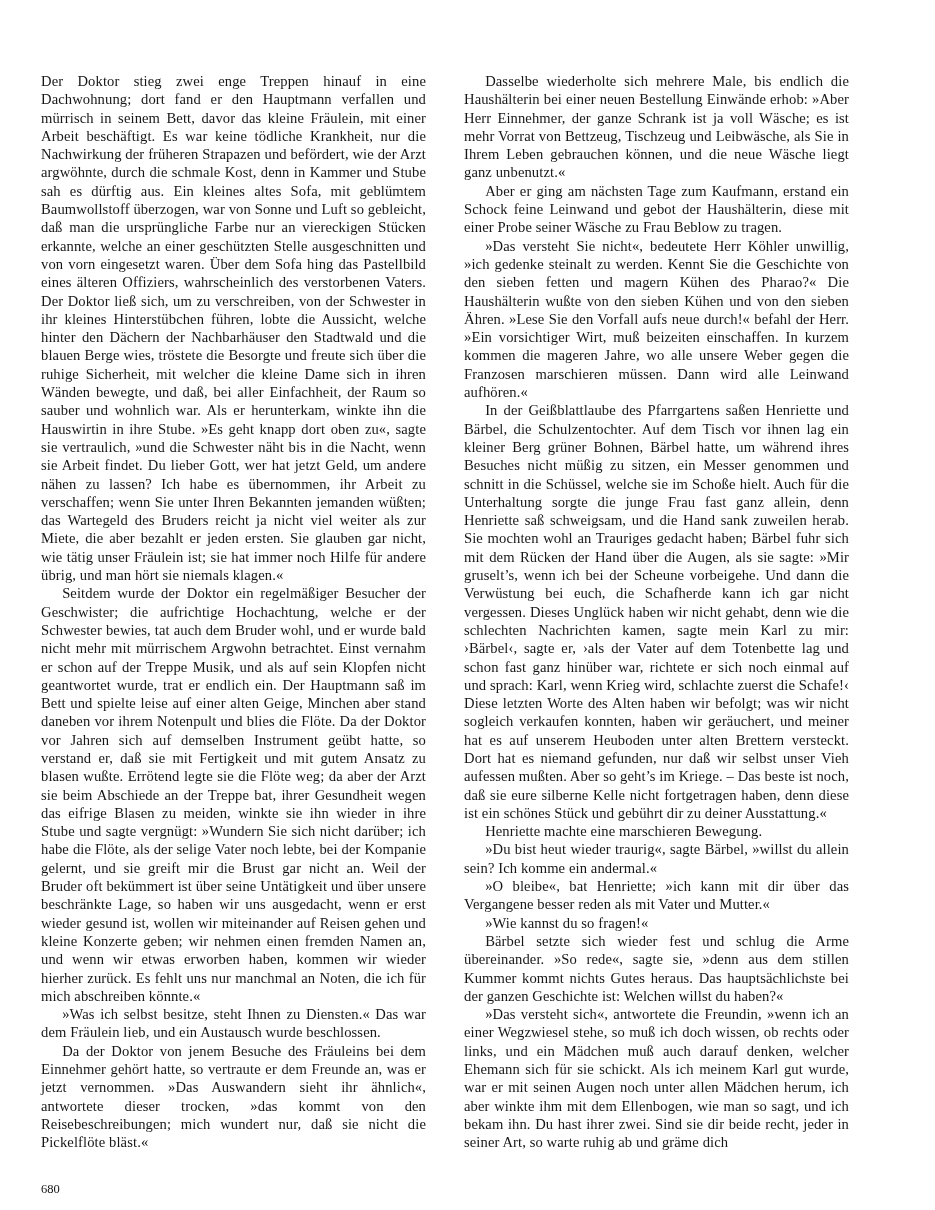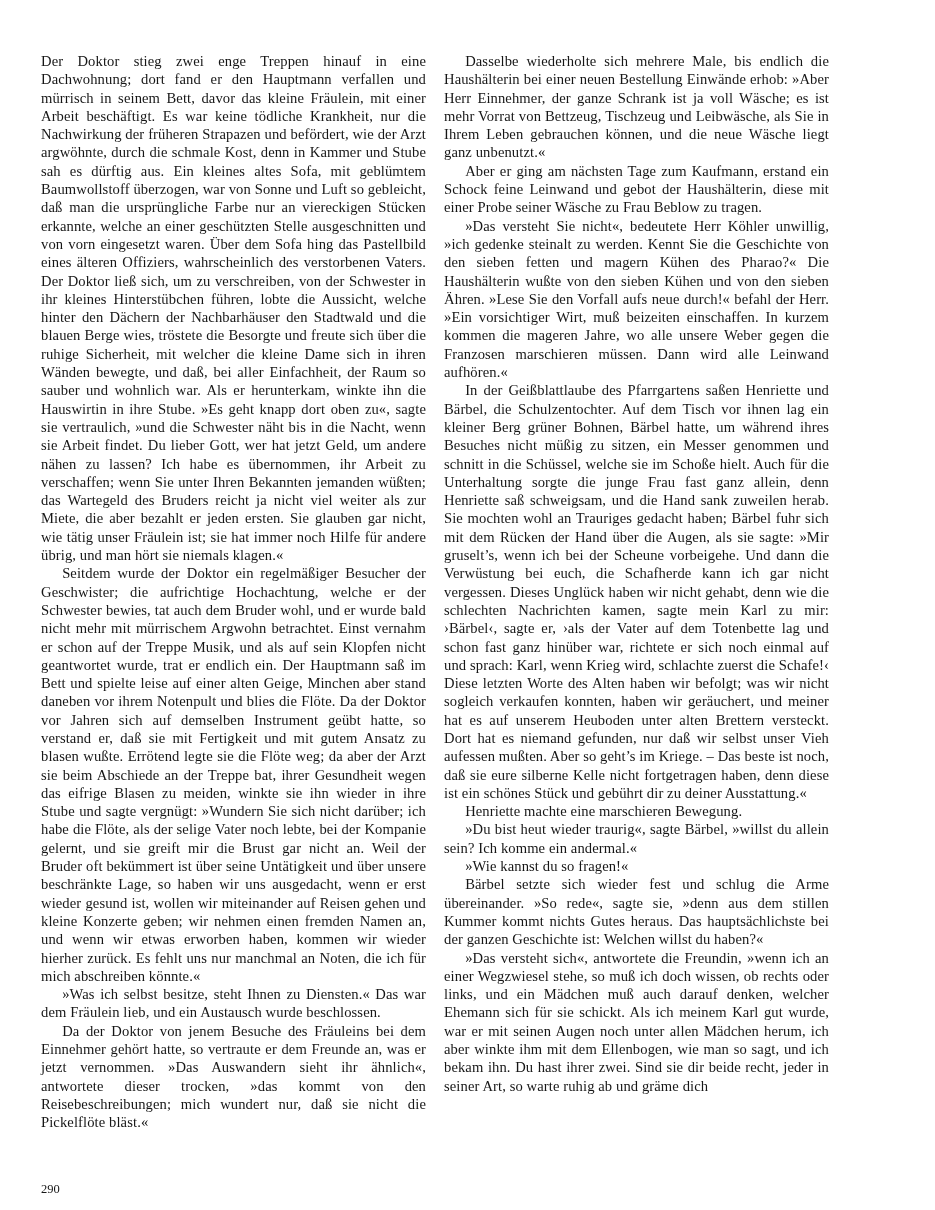--- a/index.html
+++ b/index.html
@@ -13,21 +13,22 @@
     height: 1210px;
     background: #ffffff;
     box-sizing: border-box;
     padding: 52px 90px 0 41px;
     font-family: "Liberation Serif", "DejaVu Serif", serif;
     color: #161616;
     overflow: hidden;
   }
   .columns {
     display: flex;
-    gap: 18px;
+    gap: 38px;
+    margin-top: 20px;
   }
   .column {
     flex: 0 0 385px;
     width: 385px;
   }
   .column p {
     margin: 0;
     font-size: 14.6px;
     line-height: 18.3px;
     text-align: justify;
@@ -59,19 +60,20 @@
       <p>»Was ich selbst besitze, steht Ihnen zu Diensten.« Das war dem Fräulein lieb, und ein Austausch wurde beschlossen.</p>
       <p>Da der Doktor von jenem Besuche des Fräuleins bei dem Einnehmer gehört hatte, so vertraute er dem Freunde an, was er jetzt vernommen. »Das Auswandern sieht ihr ähnlich«, antwortete dieser trocken, »das kommt von den Reisebeschreibungen; mich wundert nur, daß sie nicht die Pickelflöte bläst.«</p>
     </div>
     <div class="column">
       <p>Dasselbe wiederholte sich mehrere Male, bis endlich die Haushälterin bei einer neuen Bestellung Einwände erhob: »Aber Herr Einnehmer, der ganze Schrank ist ja voll Wäsche; es ist mehr Vorrat von Bettzeug, Tischzeug und Leibwäsche, als Sie in Ihrem Leben gebrauchen können, und die neue Wäsche liegt ganz unbenutzt.«</p>
       <p>Aber er ging am nächsten Tage zum Kaufmann, erstand ein Schock feine Leinwand und gebot der Haushälterin, diese mit einer Probe seiner Wäsche zu Frau Beblow zu tragen.</p>
       <p>»Das versteht Sie nicht«, bedeutete Herr Köhler unwillig, »ich gedenke steinalt zu werden. Kennt Sie die Geschichte von den sieben fetten und magern Kühen des Pharao?« Die Haushälterin wußte von den sieben Kühen und von den sieben Ähren. »Lese Sie den Vorfall aufs neue durch!« befahl der Herr. »Ein vorsichtiger Wirt, muß beizeiten einschaffen. In kurzem kommen die mageren Jahre, wo alle unsere Weber gegen die Franzosen marschieren müssen. Dann wird alle Leinwand aufhören.«</p>
       <p>In der Geißblattlaube des Pfarrgartens saßen Henriette und Bärbel, die Schulzentochter. Auf dem Tisch vor ihnen lag ein kleiner Berg grüner Bohnen, Bärbel hatte, um während ihres Besuches nicht müßig zu sitzen, ein Messer genommen und schnitt in die Schüssel, welche sie im Schoße hielt. Auch für die Unterhaltung sorgte die junge Frau fast ganz allein, denn Henriette saß schweigsam, und die Hand sank zuweilen herab. Sie mochten wohl an Trauriges gedacht haben; Bärbel fuhr sich mit dem Rücken der Hand über die Augen, als sie sagte: »Mir gruselt’s, wenn ich bei der Scheune vorbeigehe. Und dann die Verwüstung bei euch, die Schafherde kann ich gar nicht vergessen. Dieses Unglück haben wir nicht gehabt, denn wie die schlechten Nachrichten kamen, sagte mein Karl zu mir: ›Bärbel‹, sagte er, ›als der Vater auf dem Totenbette lag und schon fast ganz hinüber war, richtete er sich noch einmal auf und sprach: Karl, wenn Krieg wird, schlachte zuerst die Schafe!‹ Diese letzten Worte des Alten haben wir befolgt; was wir nicht sogleich verkaufen konnten, haben wir geräuchert, und meiner hat es auf unserem Heuboden unter alten Brettern versteckt. Dort hat es niemand gefunden, nur daß wir selbst unser Vieh aufessen mußten. Aber so geht’s im Kriege. – Das beste ist noch, daß sie eure silberne Kelle nicht fortgetragen haben, denn diese ist ein schönes Stück und gebührt dir zu deiner Ausstattung.«</p>
       <p>Henriette machte eine marschieren Bewegung.</p>
       <p>»Du bist heut wieder traurig«, sagte Bärbel, »willst du allein sein? Ich komme ein andermal.«</p>
+      <p>»O bleibe«, bat Henriette; »ich kann mit dir über das Vergangene besser reden als mit Vater und Mutter.«</p>
       <p>»Wie kannst du so fragen!«</p>
       <p>Bärbel setzte sich wieder fest und schlug die Arme übereinander. »So rede«, sagte sie, »denn aus dem stillen Kummer kommt nichts Gutes heraus. Das hauptsächlichste bei der ganzen Geschichte ist: Welchen willst du haben?«</p>
       <p>»Das versteht sich«, antwortete die Freundin, »wenn ich an einer Wegzwiesel stehe, so muß ich doch wissen, ob rechts oder links, und ein Mädchen muß auch darauf denken, welcher Ehemann sich für sie schickt. Als ich meinem Karl gut wurde, war er mit seinen Augen noch unter allen Mädchen herum, ich aber winkte ihm mit dem Ellenbogen, wie man so sagt, und ich bekam ihn. Du hast ihrer zwei. Sind sie dir beide recht, jeder in seiner Art, so warte ruhig ab und gräme dich</p>
     </div>
   </div>
-  <div class="page-number">290</div>
+  <div class="page-number">680</div>
 </div>
 
 </body></html>

